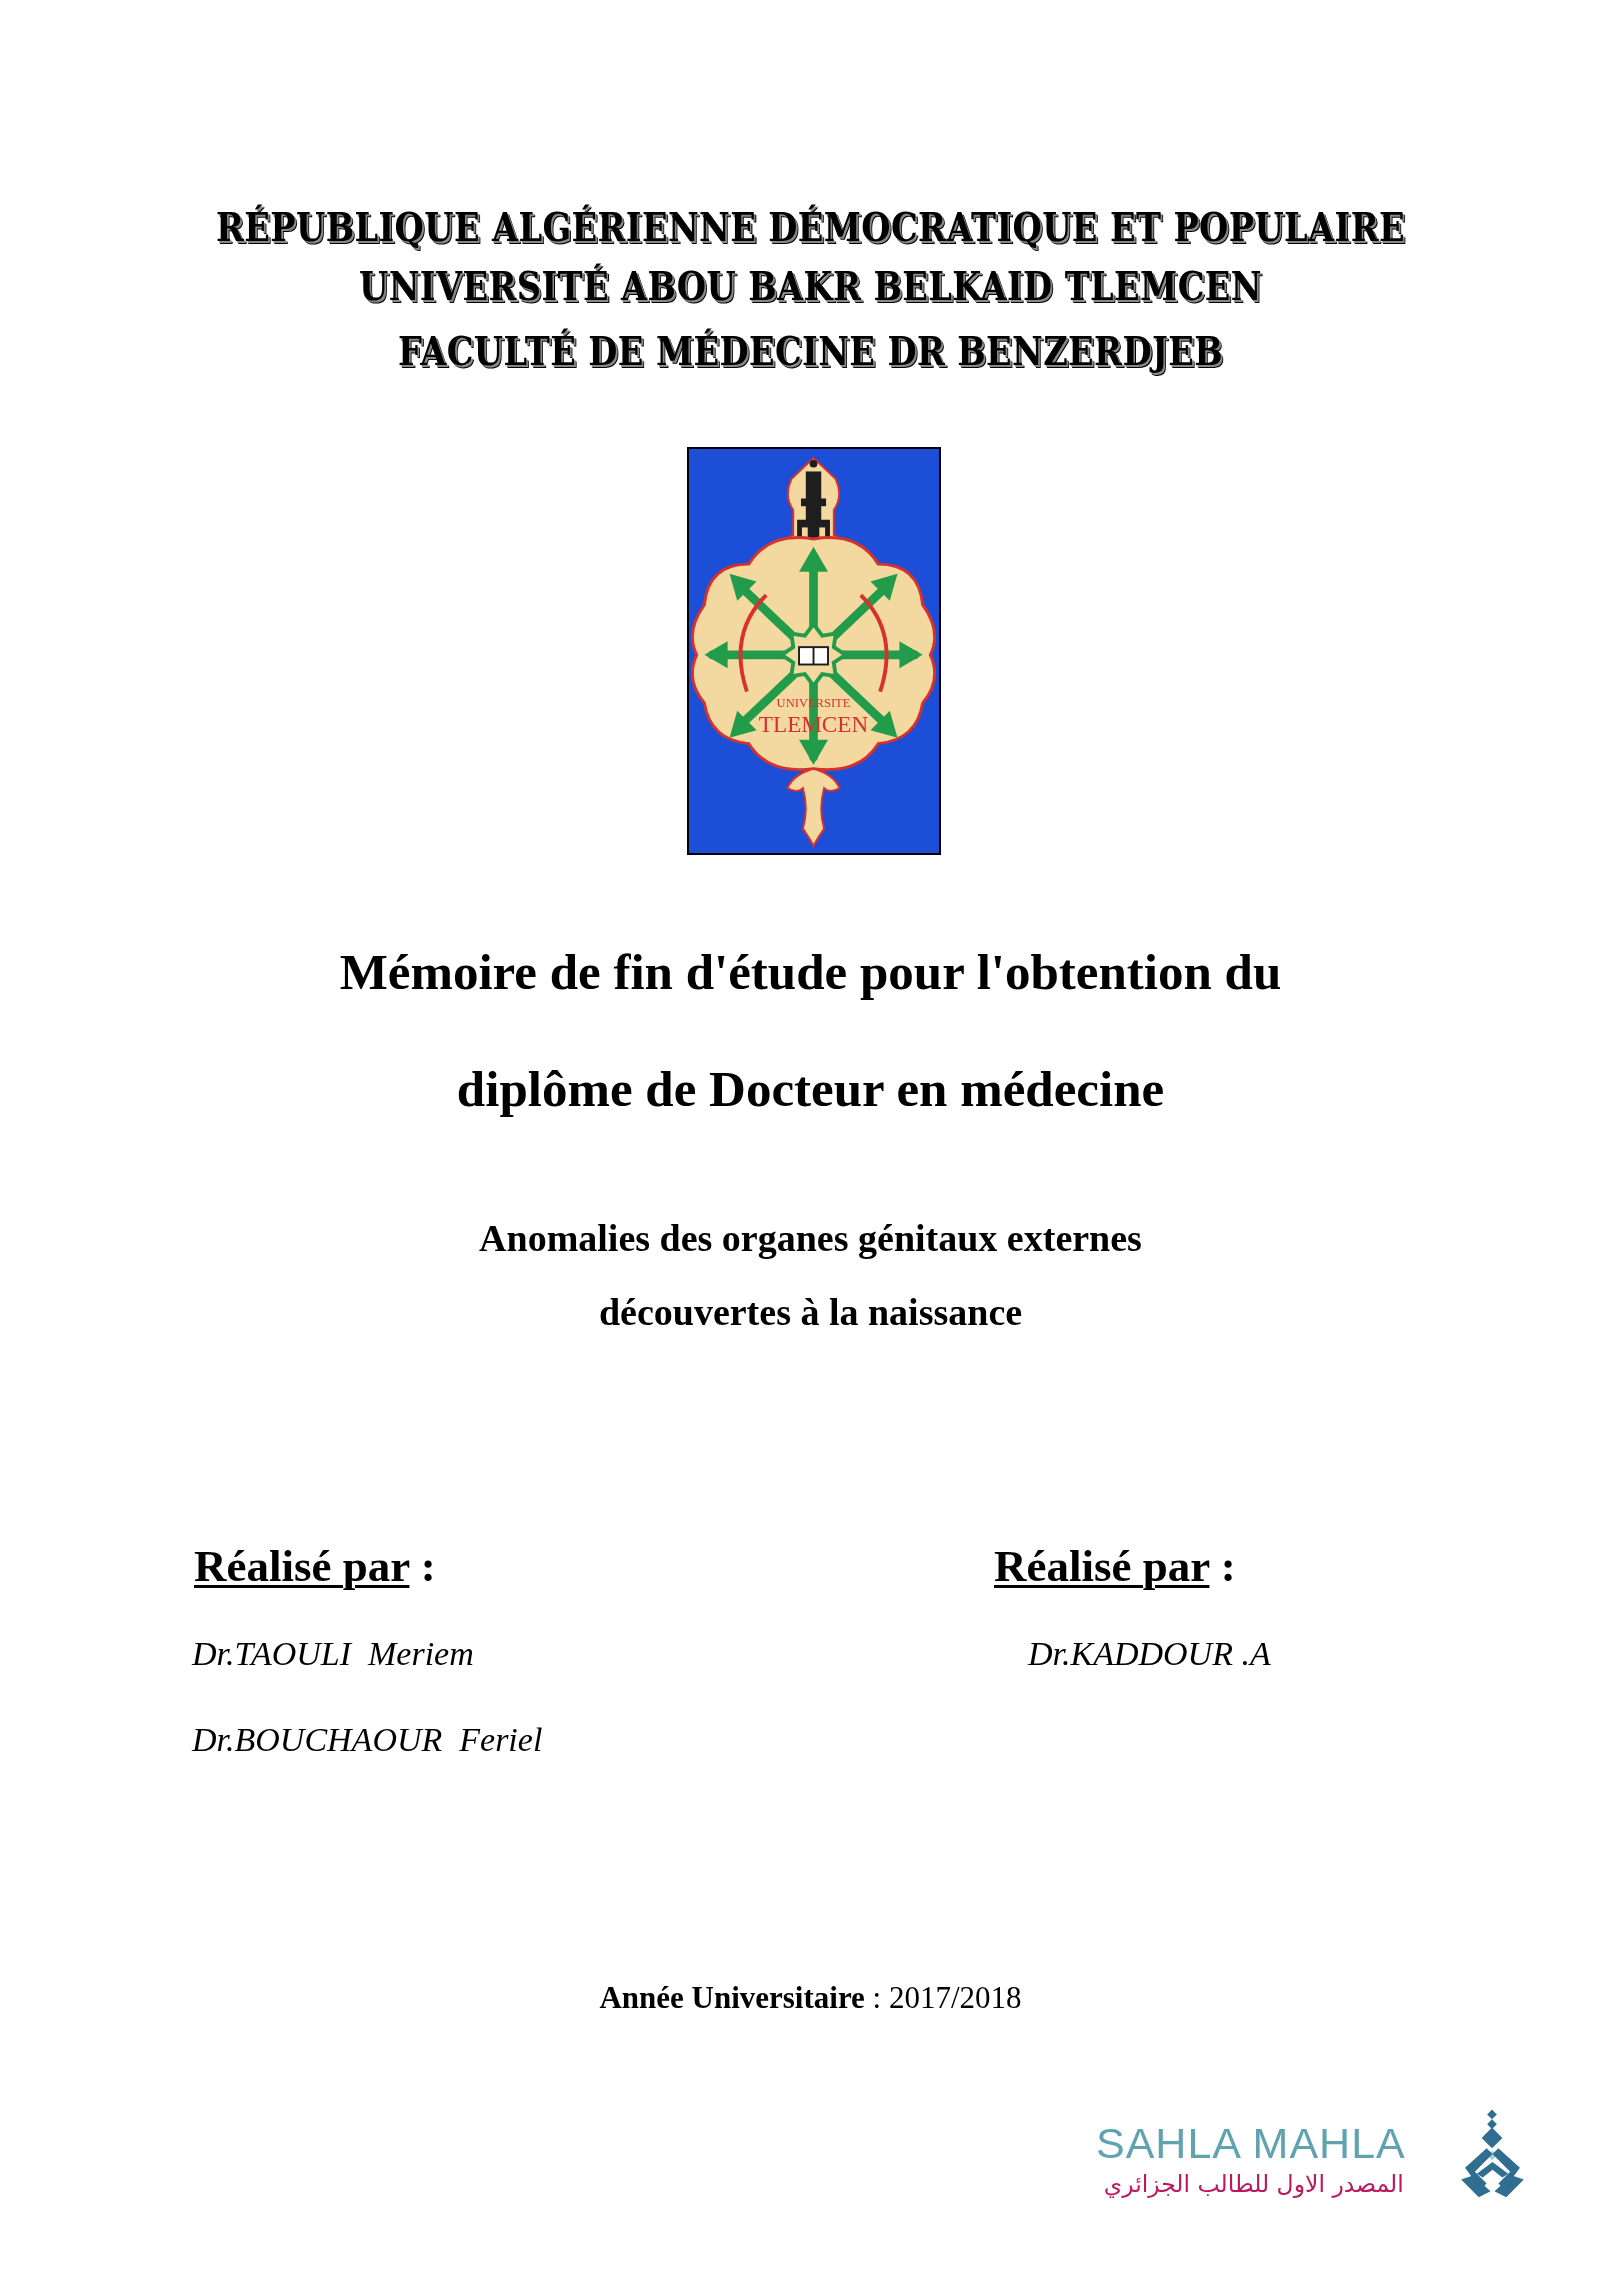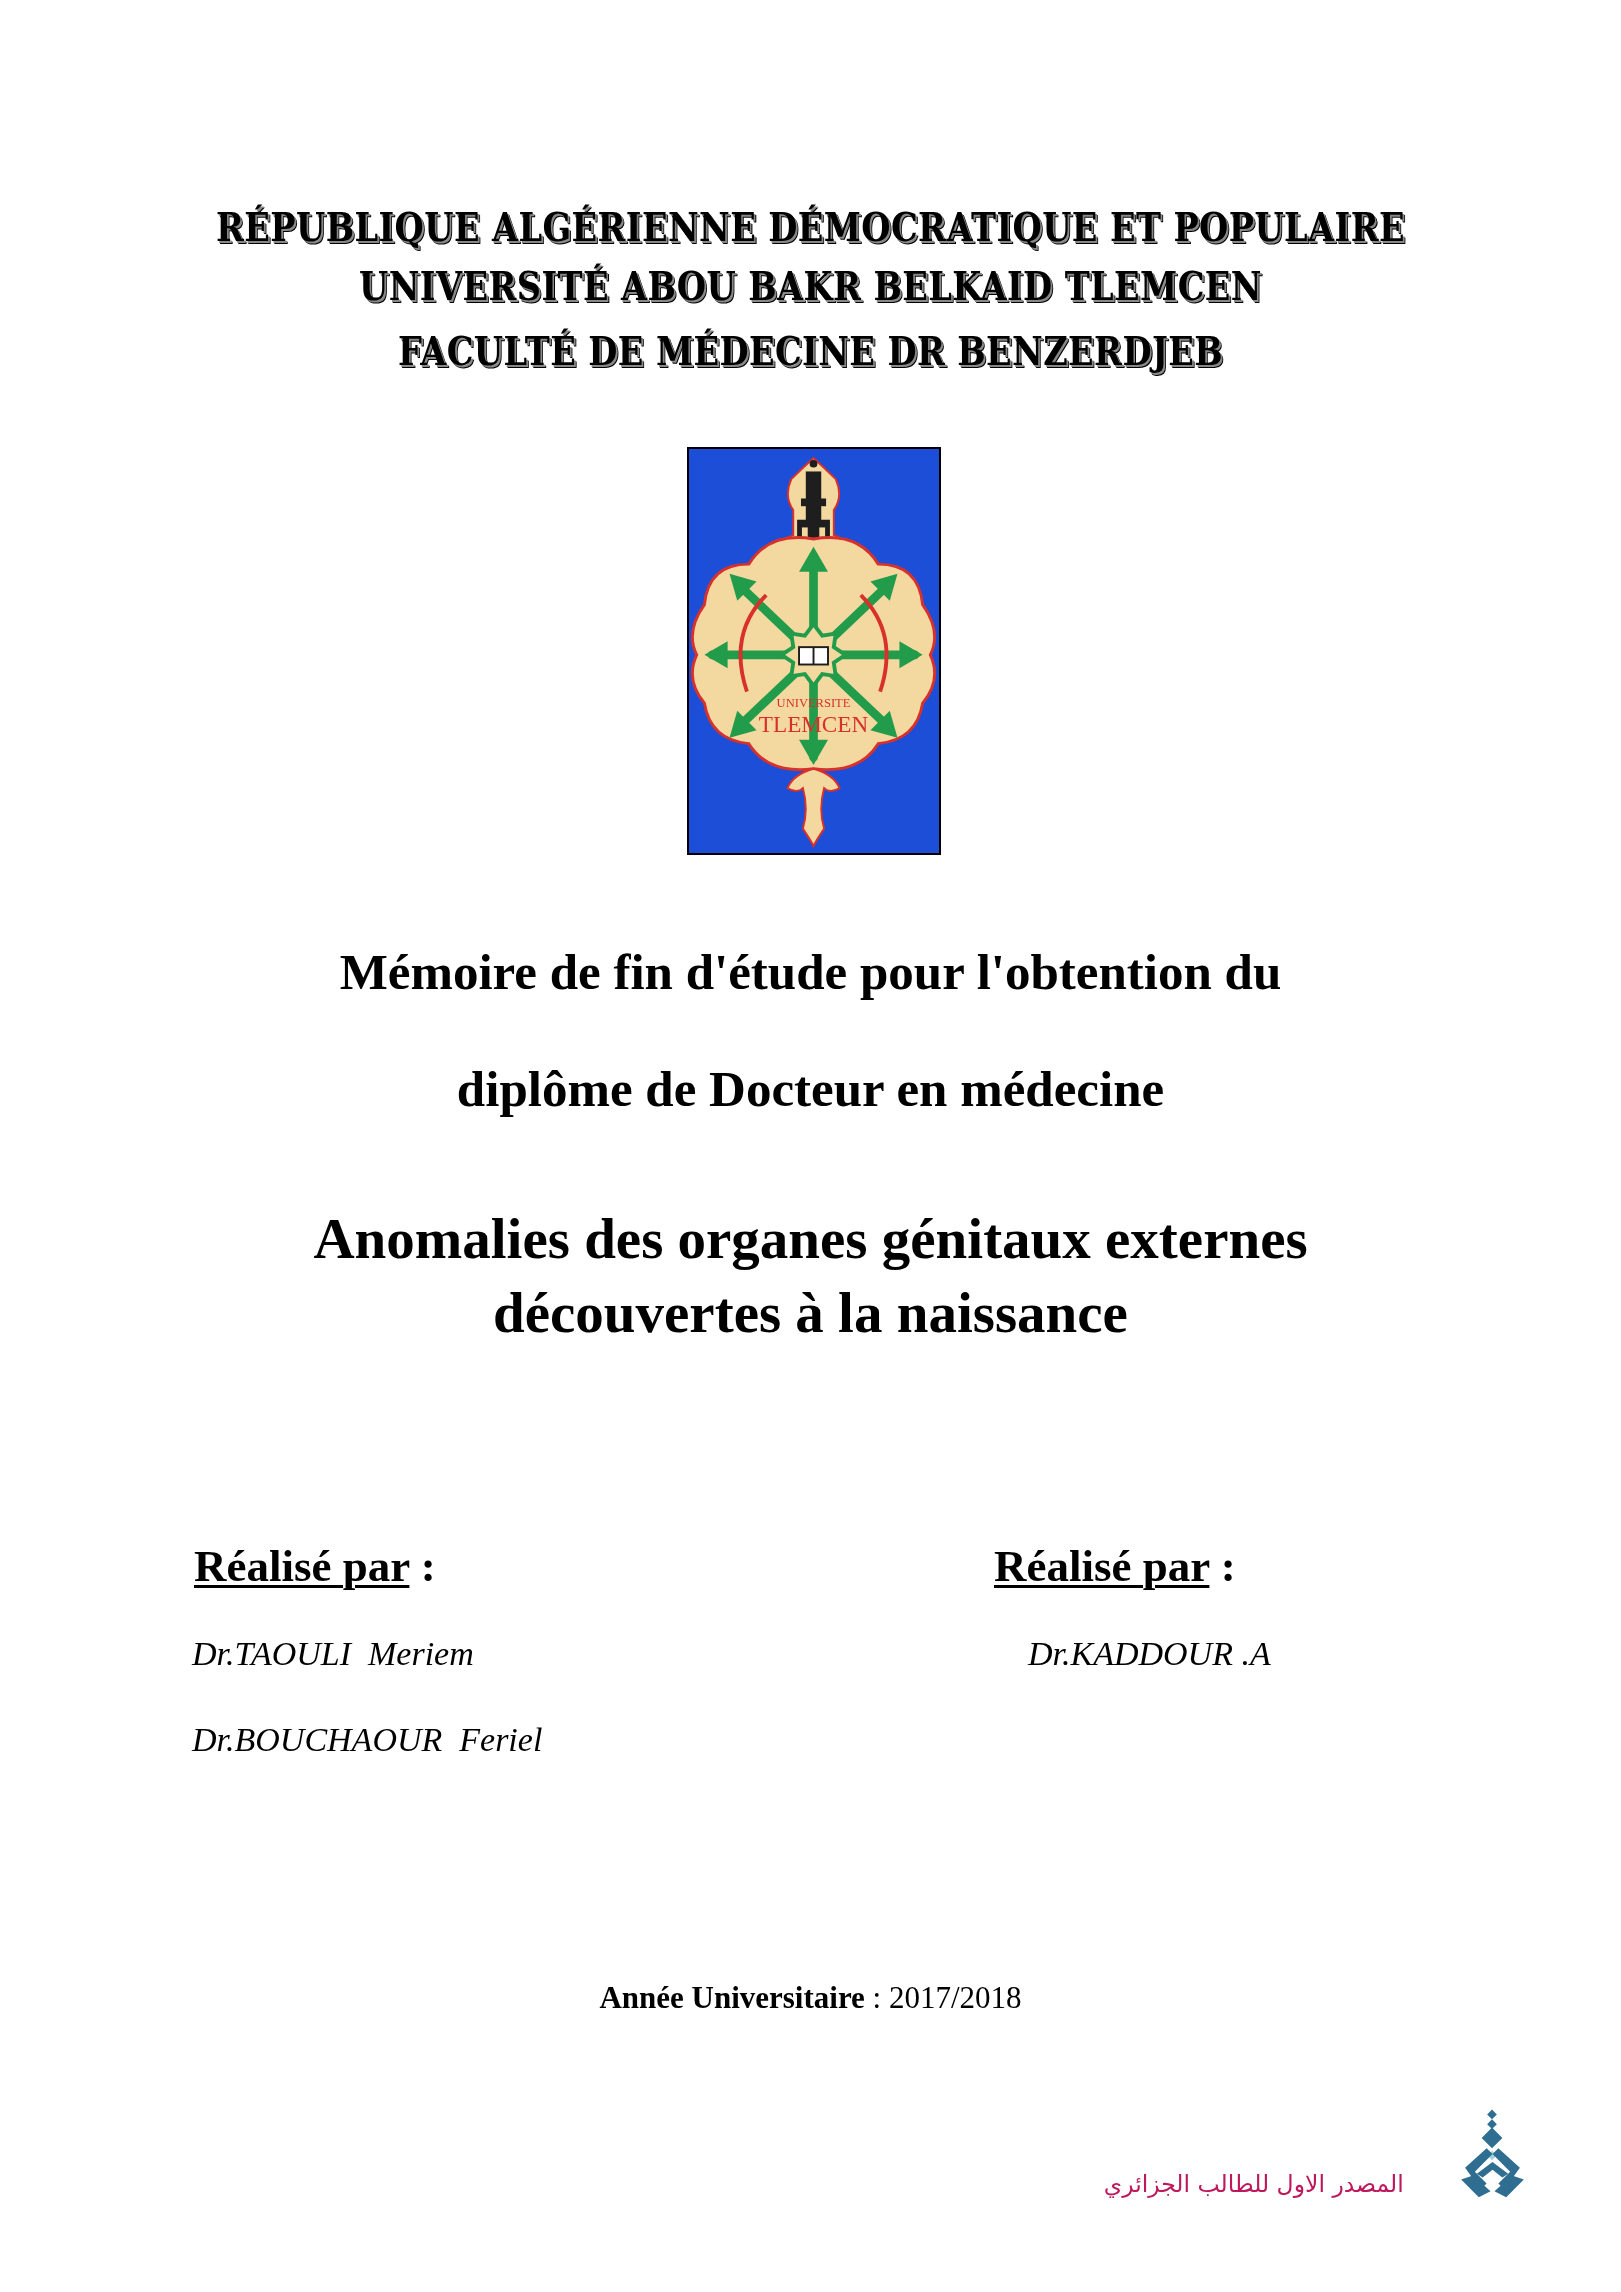--- a/index.html
+++ b/index.html
@@ -50,21 +50,21 @@
       text-align: center;
       font-weight: bold;
       white-space: nowrap;
     }
     .memo {
       font-size: 51px;
       line-height: 61px;
     }
     .memo1 { top: 942px; }
     .memo2 { top: 1059px; }
-    .subject { font-size: 57px; line-height: 65px; }
+    .subject { font-size: 38px; line-height: 65px; }
     .subj1 { top: 1206px; }
     .subj2 { top: 1280px; }
 
     
     .label {
       font-size: 45px;
       font-weight: bold;
       white-space: nowrap;
     }
     .label .u { text-decoration: underline; text-underline-offset: 3.9px; text-decoration-thickness: 2.9px; }
@@ -189,20 +189,21 @@
 
 <div class="abs name name1" style="white-space:pre;">Dr.TAOULI  Meriem</div>
 <div class="abs name name2" style="white-space:pre;">Dr.BOUCHAOUR  Feriel</div>
 <div class="abs name name3">Dr.KADDOUR .A</div>
 
 <div class="abs year">
   <b>Année Universitaire</b><span style="white-space:pre;"> : </span><span>2017/2018</span>
 </div>
 
 <div class="abs wm">
+  <div class="wm-text">SAHLA MAHLA</div>
   <div class="wm-arabic">المصدر الاول للطالب الجزائري</div>
   <svg class="wm-icon" viewBox="0 0 72 96">
     <rect x="32" y="2" width="7" height="7" transform="rotate(45 35.5 5.5)" fill="#2f6e91"></rect>
     <rect x="32" y="12" width="7" height="7" transform="rotate(45 35.5 15.5)" fill="#2f6e91"></rect>
     <rect x="28" y="22" width="15" height="15" transform="rotate(45 35.5 29.5)" fill="#2f6e91"></rect>
     <rect x="32" y="44" width="7" height="7" transform="rotate(45 35.5 47.5)" fill="#9fd3de"></rect>
     <path d="M8 60 L30 40 L36 46 L18 64 L30 76 L24 82 Z" fill="#2f6e91"></path>
     <path d="M64 60 L42 40 L36 46 L54 64 L42 76 L48 82 Z" fill="#2f6e91"></path>
     <path d="M20 66 L36 54 L52 66 L46 70 L36 62 L26 70 Z" fill="#2f6e91"></path>
     <path d="M4 72 L22 90 L34 84 L16 68 Z" fill="#2f6e91"></path>

